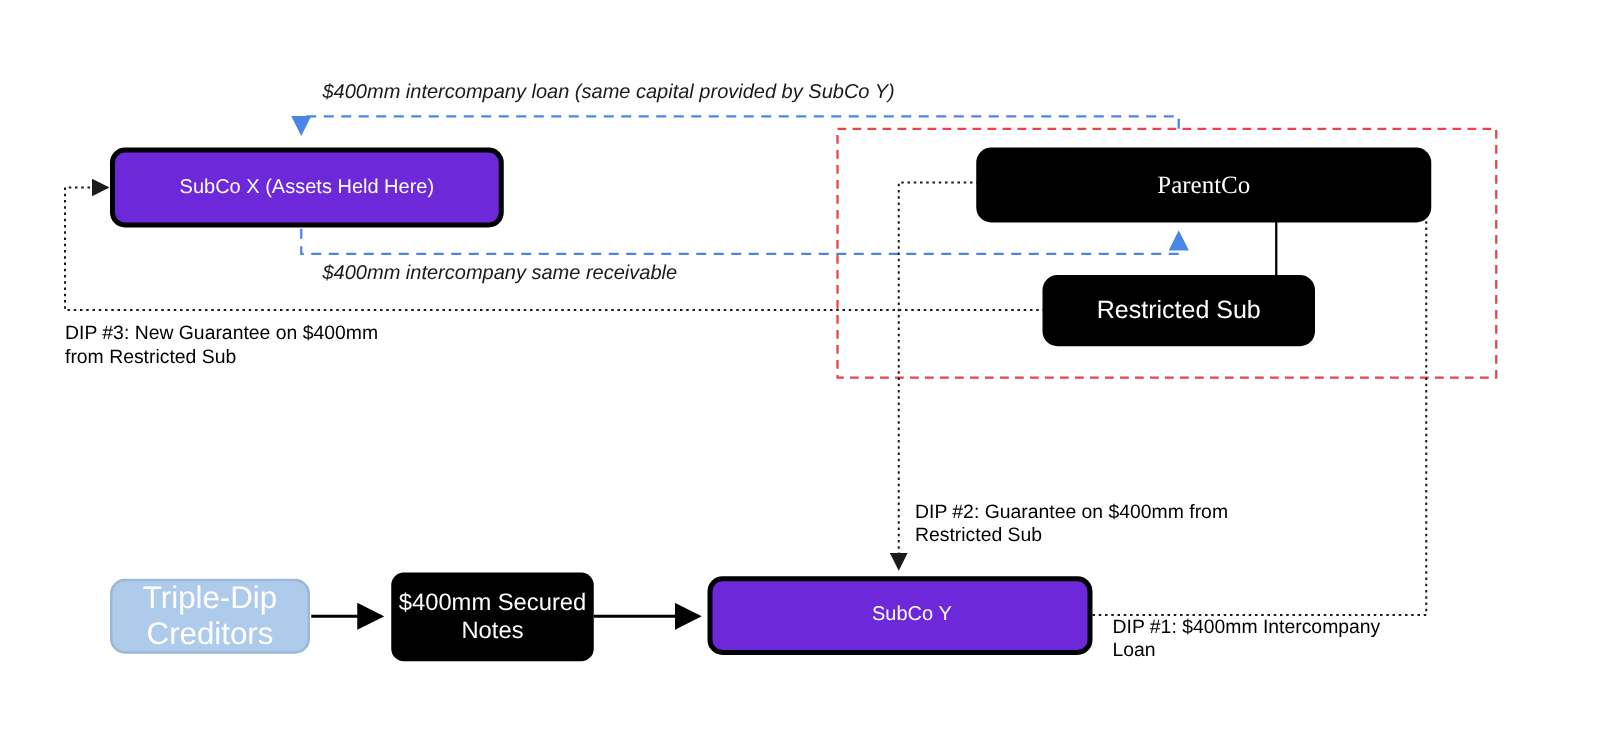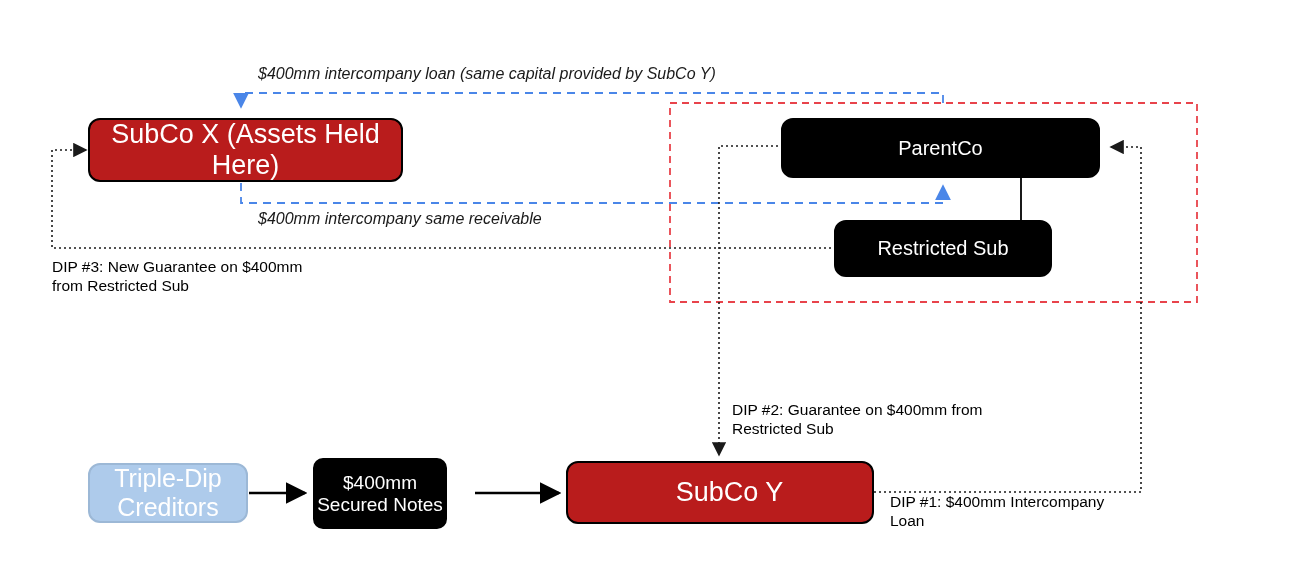--- a/index.html
+++ b/index.html
@@ -13,24 +13,24 @@
   svg.layer{position:absolute;left:0;top:0;width:1292px;height:587px;overflow:visible;}
   .node{
     position:absolute;
     display:flex;align-items:center;justify-content:center;
     text-align:center;
     box-sizing:border-box;
     border-radius:12px;
     line-height:1.15;
   }
   .node-gray{
-    background:#b91c1c;
-    border:2px solid #000000;
+    background:#6d28d9;
+    border:4px solid #000000;
     color:#ffffff;
-    font-size:27px;
+    font-size:16px;
   }
   .node-black{
     background:#000000;
     border:2px solid #000000;
     color:#ffffff;
     font-size:20px;
   }
   .node-blue{
     background:#aecbeb;
     border:2px solid #9cb8d6;
@@ -87,28 +87,28 @@
 
     <path d="M874,492 L1141,492 L1141,147 L1111,147" fill="none" stroke="#1a1a1a" stroke-width="1.6" stroke-dasharray="2,3" marker-end="url(#arrowDot)"></path>
 
     <path d="M249,493 L305,493" fill="none" stroke="#000000" stroke-width="2.4" marker-end="url(#arrowBlack)"></path>
 
     <path d="M475,493 L559,493" fill="none" stroke="#000000" stroke-width="2.4" marker-end="url(#arrowBlack)"></path>
   </svg>
 
   <div class="node node-gray" style="left:88px;top:118px;width:315px;height:64px;">SubCo X (Assets Held Here)</div>
 
-  <div class="node node-black" style="left:781px;top:118px;width:319px;height:60px;">ParentCo</div>
+  <div class="node node-black" style="left:781px;top:118px;width:364px;height:60px;font-family:Liberation Serif, serif;">ParentCo</div>
 
   <div class="node node-black" style="left:834px;top:220px;width:218px;height:57px;">Restricted Sub</div>
 
   <div class="node node-blue" style="left:88px;top:463px;width:160px;height:60px;">Triple-Dip
 Creditors</div>
 
-  <div class="node node-black node-notes" style="left:313px;top:458px;width:134px;height:71px;">$400mm
+  <div class="node node-black node-notes" style="left:313px;top:458px;width:162px;height:71px;">$400mm
 Secured
 Notes</div>
 
   <div class="node node-gray" style="left:566px;top:461px;width:308px;height:63px;padding-left:19px;">SubCo Y</div>
 
   <div class="label label-italic" style="left:258px;top:64px;">$400mm intercompany loan (same capital provided by SubCo Y)</div>
 
   <div class="label label-italic" style="left:258px;top:209px;">$400mm intercompany same receivable</div>
 
   <div class="label" style="left:52px;top:257px;">DIP #3: New Guarantee on $400mm

